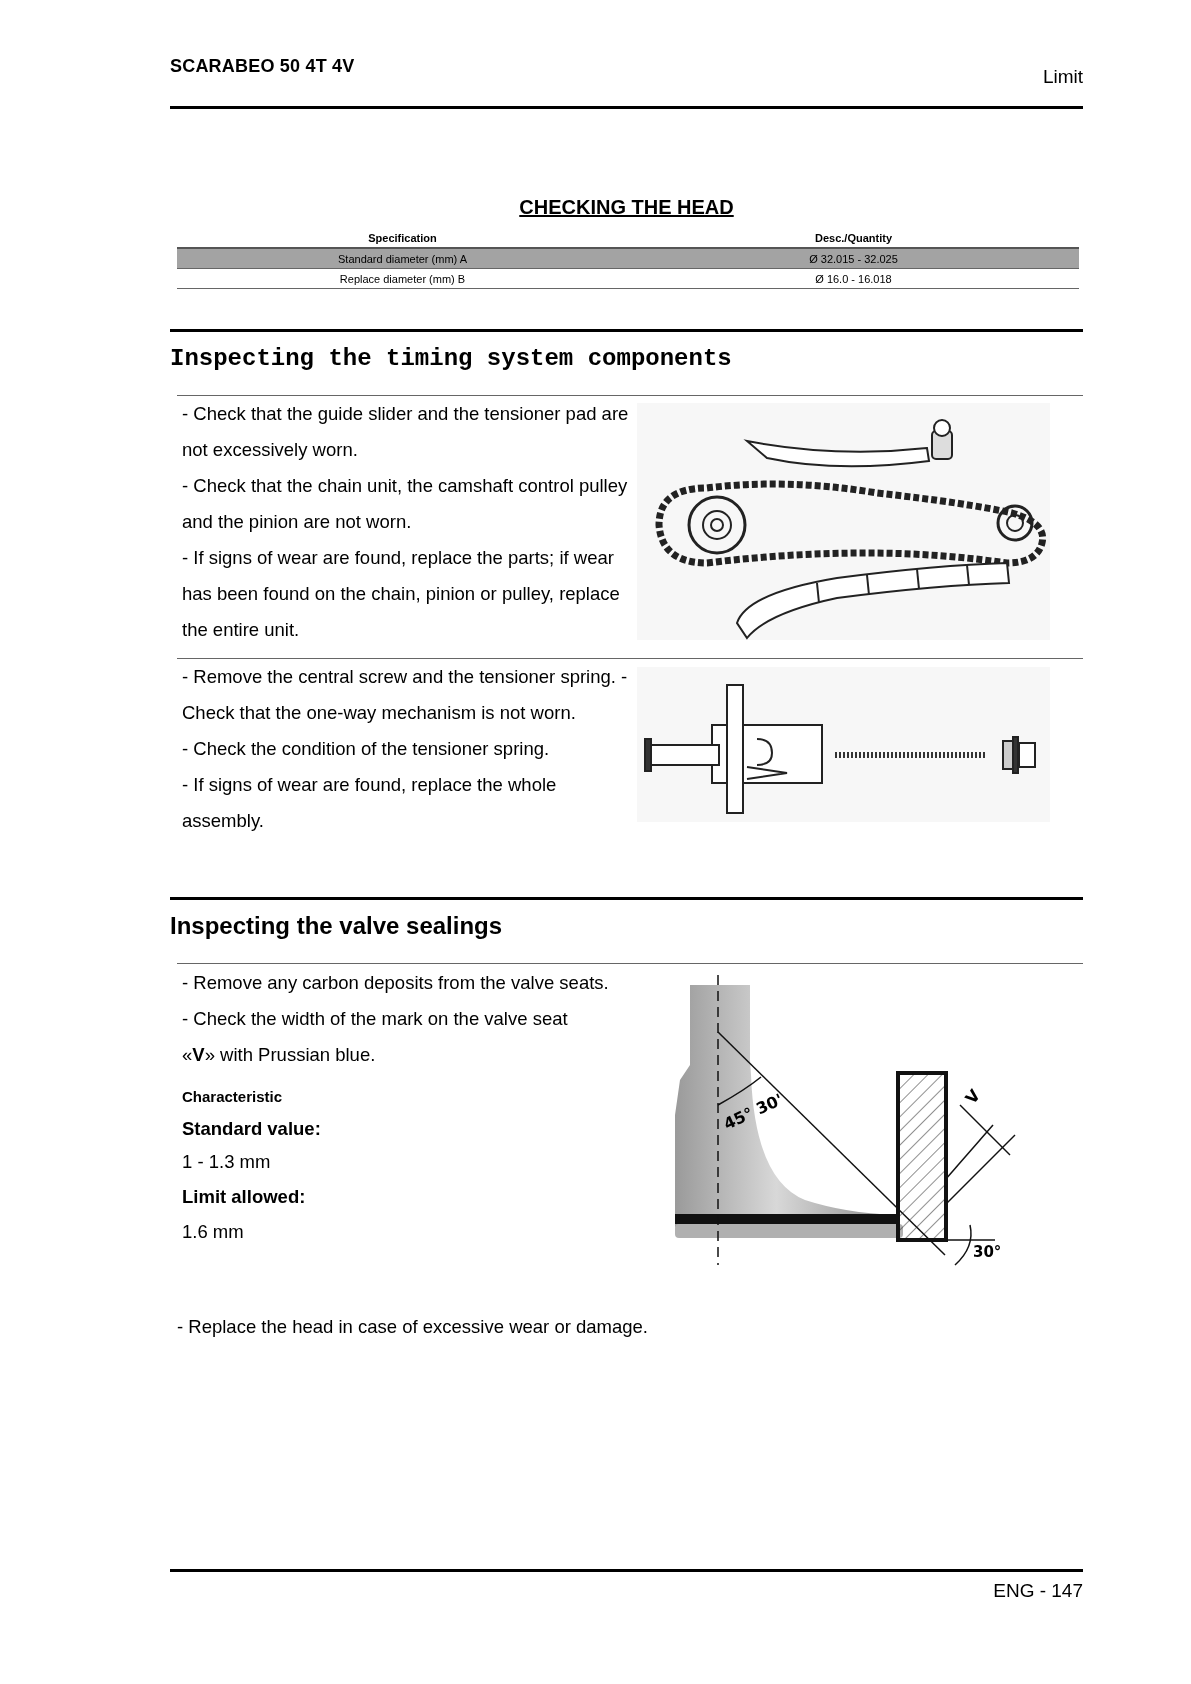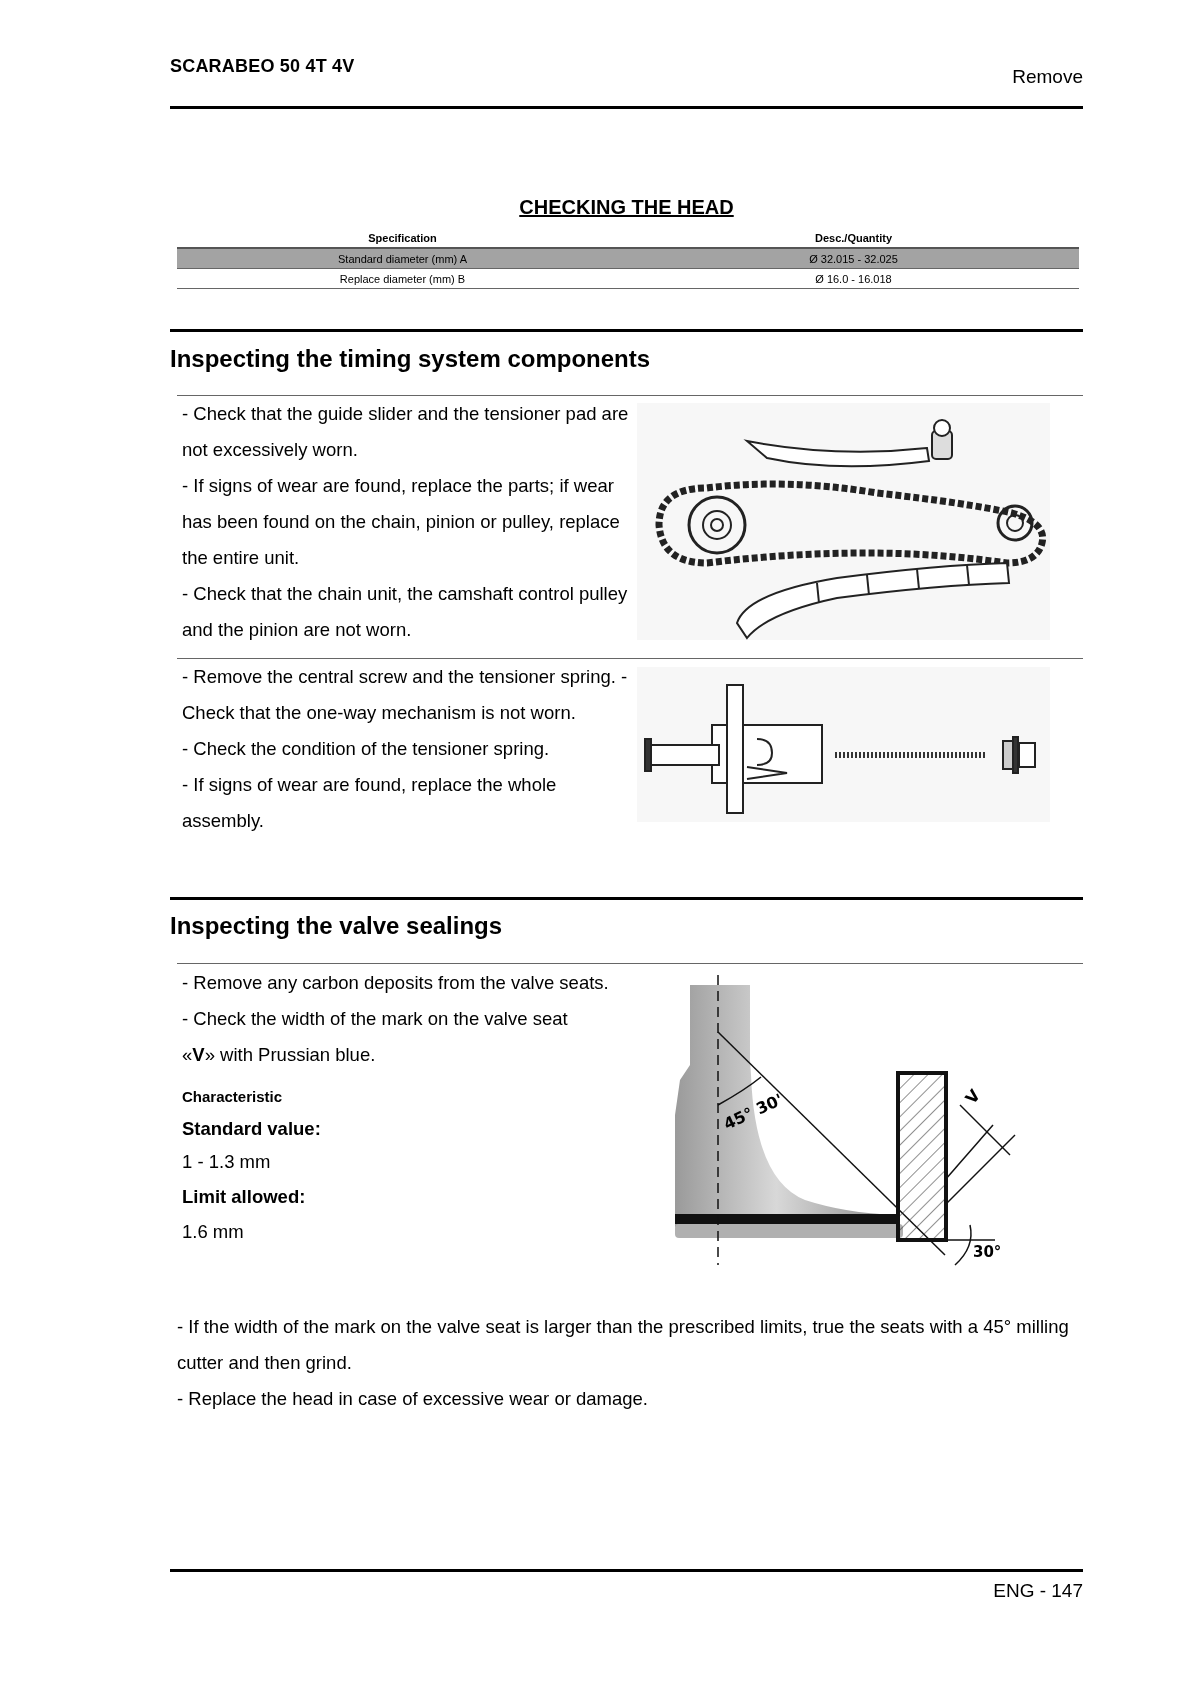--- a/index.html
+++ b/index.html
@@ -32,21 +32,21 @@
   .full-para p { margin: 0; }
 
   .figure { background: #f7f7f7; }
   .footer-rule { left: 170px; top: 1569px; width: 913px; height: 3px; background: #000; }
   .page-num { right: 108px; top: 1580px; font-size: 19px; }
 </style>
 </head>
 <body>
 
 <div class="abs doc-title">SCARABEO 50 4T 4V</div>
-<div class="abs section-label">Remove</div>
+<div class="abs section-label">Limit</div>
 <div class="abs header-rule"></div>
 
 <div class="abs table-title"><span>CHECKING THE HEAD</span></div>
 <table class="spec">
   <thead>
     <tr>
       <th class="c1">Specification</th>
       <th>Desc./Quantity</th>
     </tr>
   </thead>
@@ -56,27 +56,27 @@
       <td>Ø 32.015 - 32.025</td>
     </tr>
     <tr>
       <td class="c1">Replace diameter (mm) B</td>
       <td>Ø 16.0 - 16.018</td>
     </tr>
   </tbody>
 </table>
 
 <div class="abs section-rule" style="top:329px;"></div>
-<div class="abs h2" style="top:345px;">Inspecting the timing system components</div>
+<div class="abs h2" style="top:345px;font-family:Liberation Mono, monospace;">Inspecting the timing system components</div>
 <div class="abs sub-rule" style="top:395px;"></div>
 
 <div class="abs para" style="top:396px;">
   <p>- Check that the guide slider and the tensioner pad are not excessively worn.</p>
+  <p>- Check that the chain unit, the camshaft control pulley and the pinion are not worn.</p>
   <p>- If signs of wear are found, replace the parts; if wear has been found on the chain, pinion or pulley, replace the entire unit.</p>
-  <p>- Check that the chain unit, the camshaft control pulley and the pinion are not worn.</p>
 </div>
 
 <svg class="abs figure" style="left:637px; top:403px;" width="413" height="237" viewBox="0 0 413 237">
   <g fill="none" stroke="#222" stroke-width="2">
 
     <path d="M110 38 Q200 55 290 45 L292 58 Q200 70 130 55 Z" fill="#fff"></path>
     <rect x="295" y="28" width="20" height="28" rx="4" fill="#ddd"></rect>
     <circle cx="305" cy="25" r="8" fill="#fff"></circle>
 
     <path d="M70 85 Q150 75 240 90 Q330 100 375 110 Q410 120 405 140 Q400 160 370 160 Q300 150 230 150 Q150 150 70 160 Q25 160 22 122 Q22 85 70 85 Z" stroke-width="7" stroke-dasharray="6 3"></path>
@@ -166,18 +166,17 @@
   <line x1="290" y1="215" x2="338" y2="160" stroke="#111" stroke-width="1.5"></line>
   <line x1="305" y1="140" x2="355" y2="190" stroke="#111" stroke-width="1.5"></line>
   <text x="318" y="140" font-family="DejaVu Sans, sans-serif" font-size="16" font-weight="bold" transform="rotate(-50 318 140)">V</text>
 
   <line x1="291" y1="275" x2="340" y2="275" stroke="#111" stroke-width="1.5"></line>
   <path d="M315 260 Q320 282 300 300" fill="none" stroke="#111" stroke-width="1.5"></path>
   <text x="318" y="292" font-family="DejaVu Sans, sans-serif" font-size="15" font-weight="bold">30°</text>
 </svg>
 
 <div class="abs full-para" style="top:1309px;">
-  <p>- If the width of the mark on the valve seat is larger than the prescribed limits, true the seats with a 45° milling cutter and then grind.</p>
   <p>- Replace the head in case of excessive wear or damage.</p>
 </div>
 
 <div class="abs footer-rule"></div>
 <div class="abs page-num">ENG - 147</div>
 
 </body></html>

